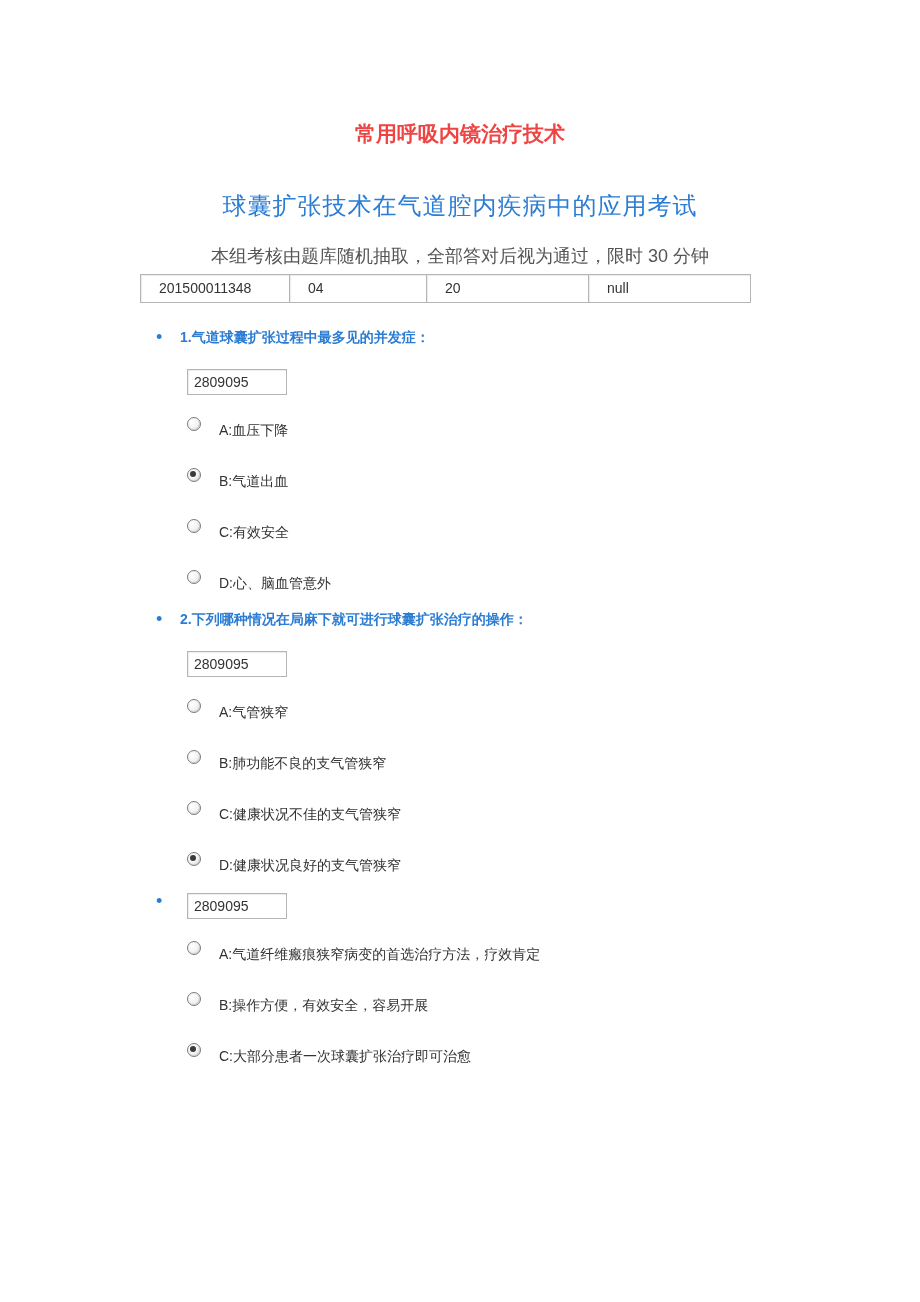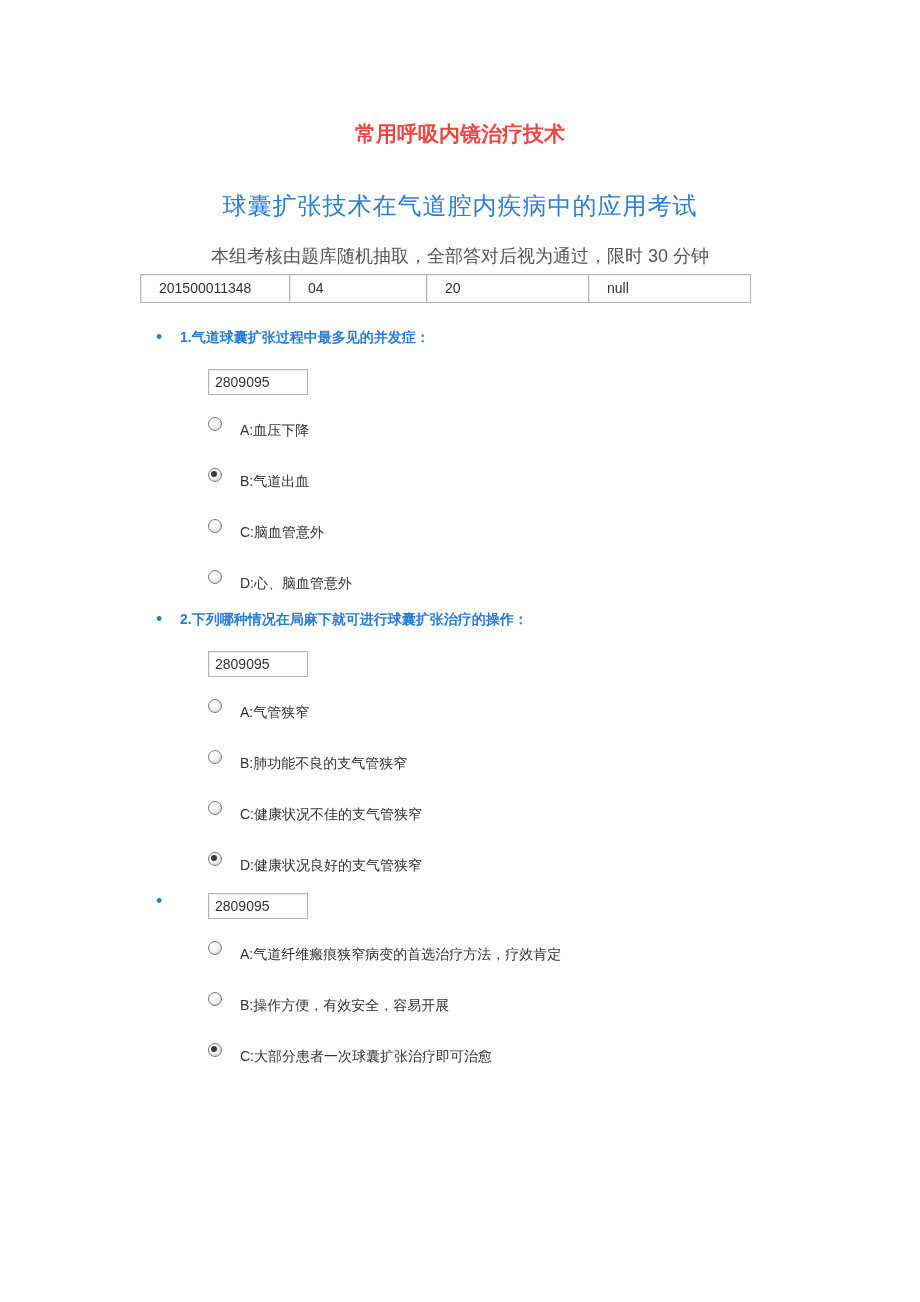--- a/index.html
+++ b/index.html
@@ -80,21 +80,21 @@
     left: 0;
     top: -2px;
   }
   .question-text {
     color: #2b7cd3;
     font-size: 14px;
     font-weight: bold;
     margin-bottom: 22px;
   }
   .q-body {
-    margin-left: 28px;
+    margin-left: 7px;
   }
   .id-box {
     border: 1px solid #b5b5b5;
     padding: 4px 6px;
     font-size: 14px;
     width: 86px;
     margin-bottom: 20px;
     font-family: Arial, sans-serif;
     box-shadow: inset 1px 1px 1px rgba(0,0,0,0.08);
   }
@@ -155,21 +155,21 @@
         <div class="option-row">
           <div class="radio"></div>
           <div class="option-label">A:血压下降</div>
         </div>
         <div class="option-row">
           <div class="radio selected"></div>
           <div class="option-label">B:气道出血</div>
         </div>
         <div class="option-row">
           <div class="radio"></div>
-          <div class="option-label">C:脑血管意外</div>
+          <div class="option-label">C:有效安全</div>
         </div>
         <div class="option-row">
           <div class="radio"></div>
           <div class="option-label">D:心、脑血管意外</div>
         </div>
       </div>
     </li>
 
     <li>
       <div class="question-text">2.下列哪种情况在局麻下就可进行球囊扩张治疗的操作：</div>

